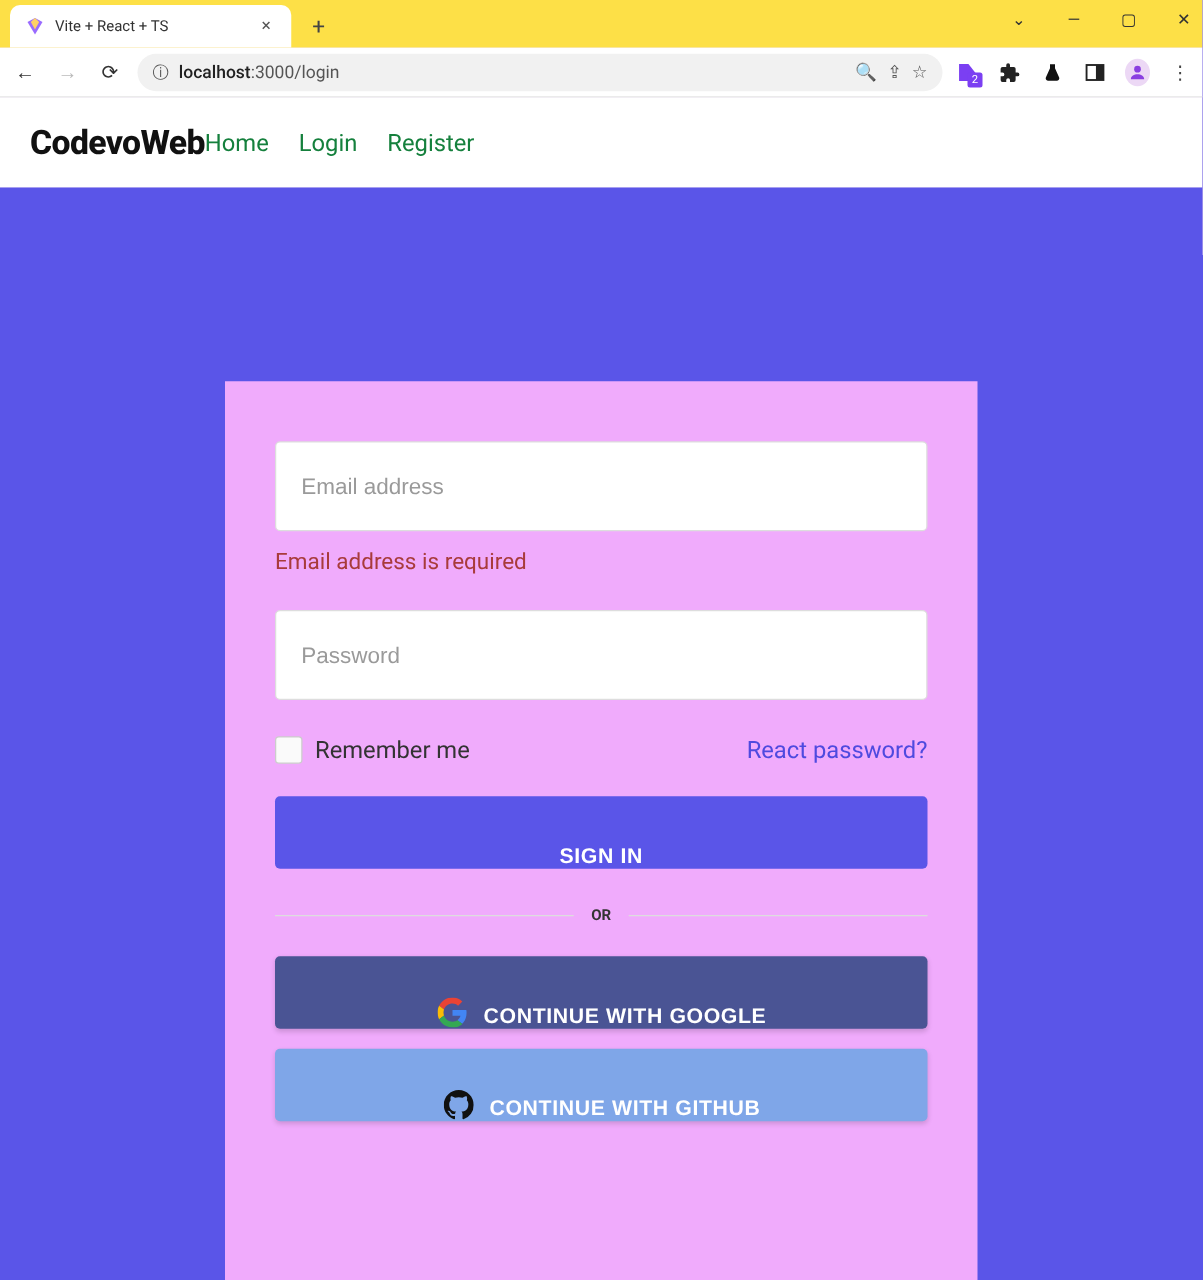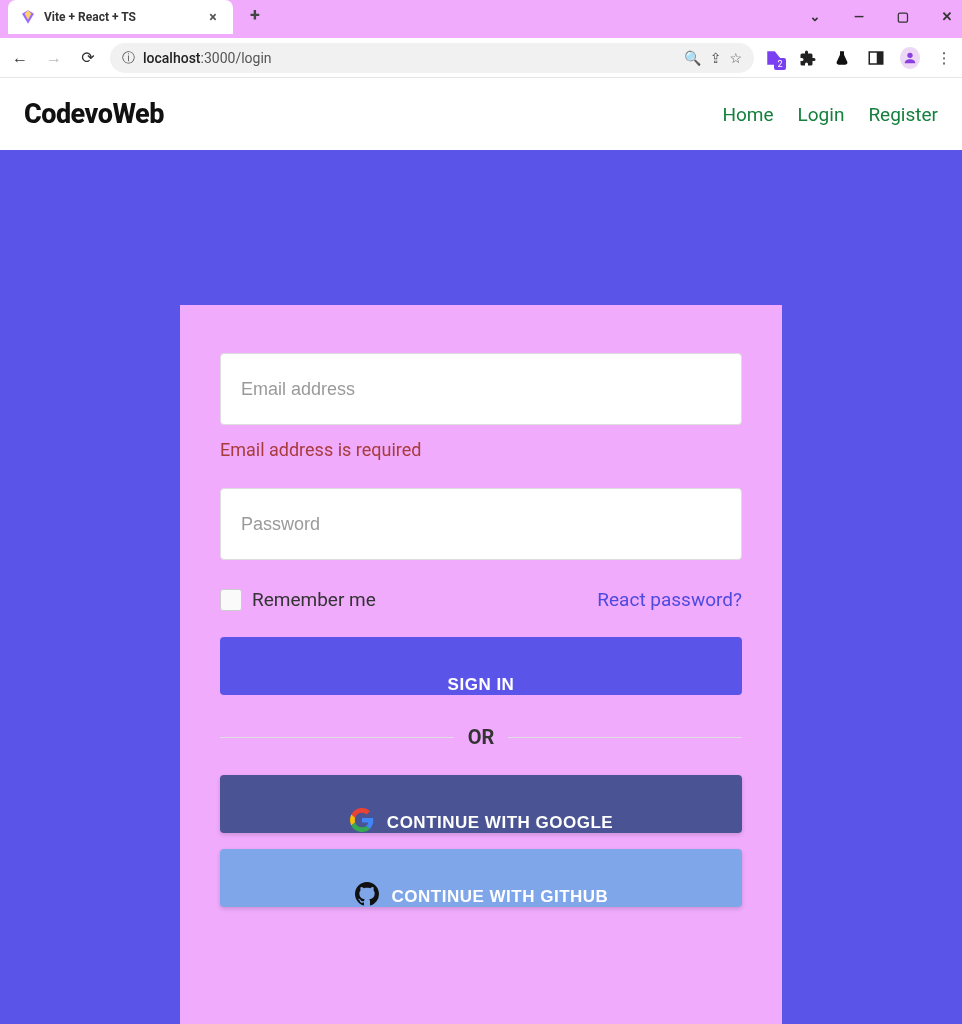--- a/index.html
+++ b/index.html
@@ -13,24 +13,24 @@
 
   
   .window {
     width: 100%;
     height: 100%;
     display: flex;
     flex-direction: column;
   }
   .titlebar {
     height: 38px;
-    background: #f0abfc;
-    display: flex;
+    background: #fde047;
+    display: flex;
+    align-items: flex-end;
     position: relative;
-    font-weight: bold;
   }
   .tab {
     display: flex;
     align-items: center;
     background: #fff;
     height: 34px;
     border-radius: 8px 8px 0 0;
     padding: 0 12px;
     margin-left: 8px;
     width: 225px;
@@ -79,21 +79,20 @@
     flex: 1;
     display: flex;
     flex-direction: column;
     overflow: hidden;
   }
   .site-header {
     background: #fff;
     height: 72px;
     display: flex;
     align-items: center;
-    justify-content: space-between;
     padding: 0 24px;
   }
   .logo { font-size: 27px; font-weight: 800; color: #111; letter-spacing: -0.5px; }
   .nav { display: flex; gap: 24px; }
   .nav a { font-size: 19px; color: #15803d; text-decoration: none; cursor: pointer; }
 
   .hero {
     background: #5a55e8;
     flex: 1;
     display: flex;
@@ -140,21 +139,21 @@
     cursor: pointer; color: #fff;
   }
   .btn-primary { background: #5a55e8; }
   .divider {
     display: flex; align-items: center; gap: 14px;
     margin: 30px 0 26px 0;
   }
   .divider::before, .divider::after {
     content: ""; flex: 1; height: 1px; background: #ddd;
   }
-  .divider span { font-size: 20px; font-weight: 700; color: #333; }
+  .divider span { font-size: 12px; font-weight: 700; color: #333; }
   .btn-google { background: #4a5494; margin-bottom: 16px; box-shadow: 0 2px 4px rgba(0,0,0,0.15); }
   .btn-github { background: #7fa6e8; box-shadow: 0 2px 4px rgba(0,0,0,0.15); }
   .social-icon { width: 26px; height: 26px; display: flex; align-items: center; justify-content: center; }
 
   
   .ext-badge {
     position: relative; width: 20px; height: 20px; display:flex; align-items:center; justify-content:center;
   }
   .ext-badge .num {
     position: absolute; bottom: -2px; right: -2px;

